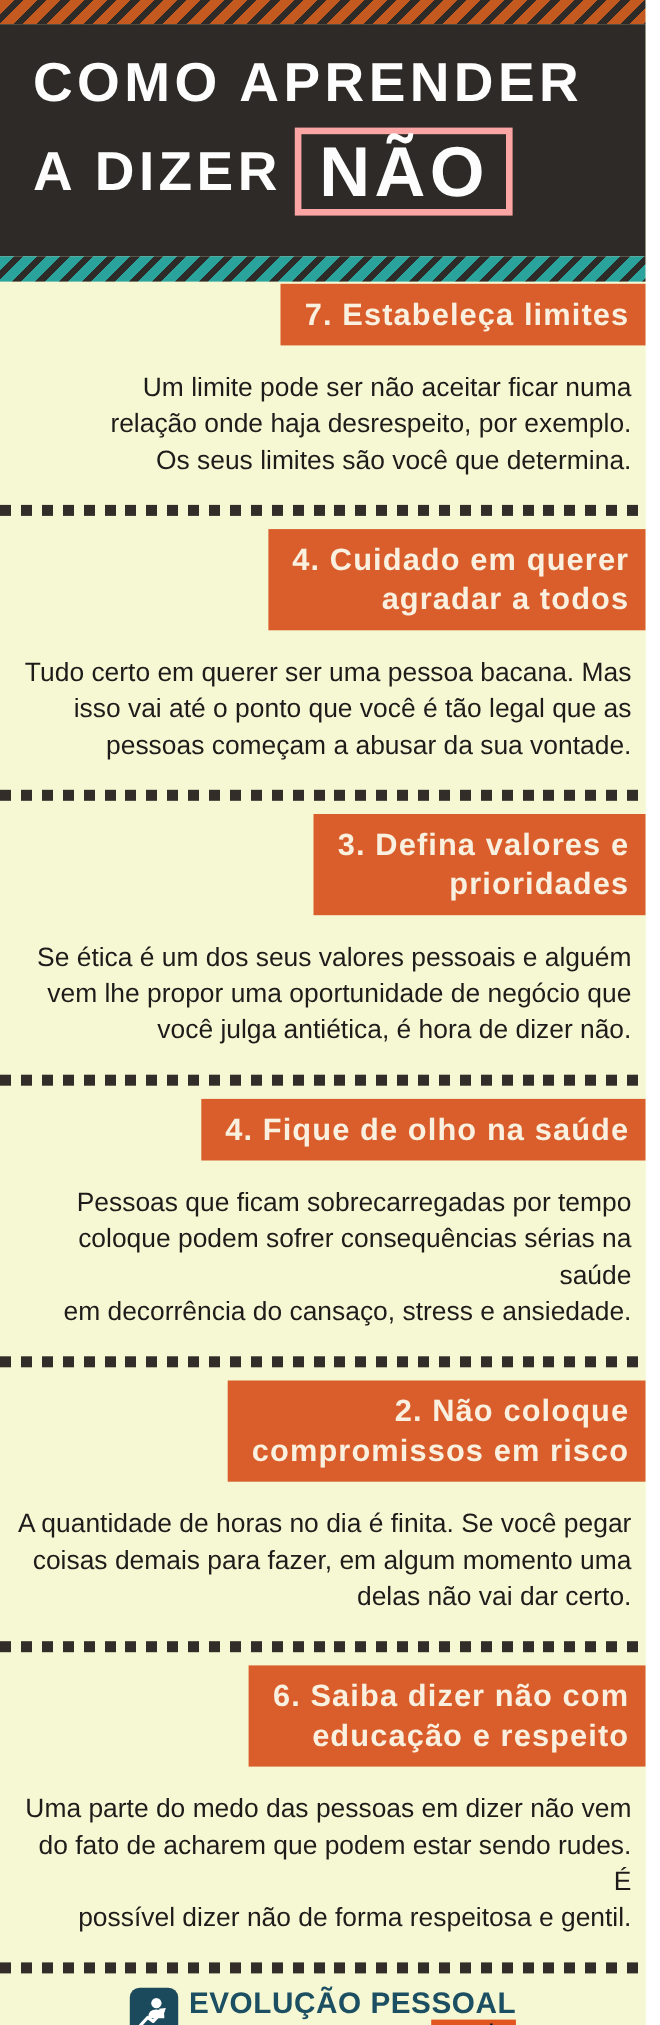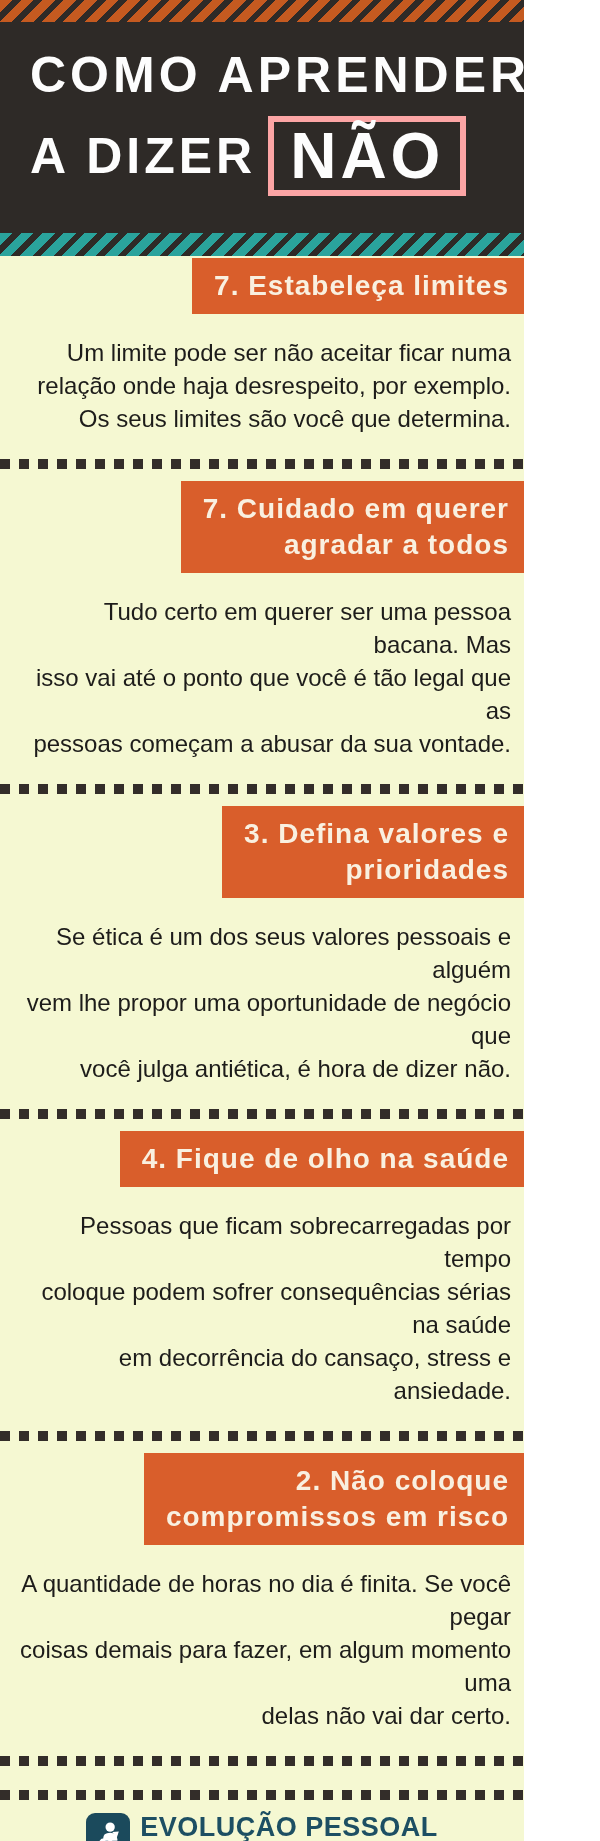--- a/index.html
+++ b/index.html
@@ -1,18 +1,18 @@
 <!DOCTYPE html>
 <html lang="pt"><head>
 <meta charset="utf-8">
 <style>
   * { margin:0; padding:0; box-sizing:border-box; }
   body { width:600px; font-family:"Liberation Sans", sans-serif; }
   #page {
-    width:524px; height:1841px; overflow:hidden;
+    width:587px; height:1841px; overflow:hidden;
     background:#f5f8d2; position:relative;
   }
   
   .stripes-orange {
     height:22px;
     background:repeating-linear-gradient(135deg, #c55a20 0 9px, #2e2a27 9px 15px);
   }
   .stripes-teal {
     height:23px;
     background:repeating-linear-gradient(135deg, #2aa39c 0 9px, #2e2a27 9px 15px);
@@ -89,21 +89,21 @@
 
     <div class="section">
       <div class="banner">7. Estabeleça limites</div>
       <div class="body-text">Um limite pode ser não aceitar ficar numa
 relação onde haja desrespeito, por exemplo.
 Os seus limites são você que determina.</div>
     </div>
     <div class="divider"></div>
 
     <div class="section">
-      <div class="banner">7. Cuidado em querer
+      <div class="banner">4. Cuidado em querer
 agradar a todos</div>
       <div class="body-text">Tudo certo em querer ser uma pessoa bacana. Mas
 isso vai até o ponto que você é tão legal que as
 pessoas começam a abusar da sua vontade.</div>
     </div>
     <div class="divider"></div>
 
     <div class="section">
       <div class="banner">3. Defina valores e
 prioridades</div>
@@ -123,20 +123,27 @@
 
     <div class="section">
       <div class="banner">2. Não coloque
 compromissos em risco</div>
       <div class="body-text">A quantidade de horas no dia é finita. Se você pegar
 coisas demais para fazer, em algum momento uma
 delas não vai dar certo.</div>
     </div>
     <div class="divider"></div>
 
+    <div class="section">
+      <div class="banner">6. Saiba dizer não com
+educação e respeito</div>
+      <div class="body-text">Uma parte do medo das pessoas em dizer não vem
+do fato de acharem que podem estar sendo rudes. É
+possível dizer não de forma respeitosa e gentil.</div>
+    </div>
     <div class="divider"></div>
 
   </div>
 
   <div class="footer">
     <div class="logo-square">
       <svg width="36" height="36" viewBox="0 0 100 100" aria-hidden="true">
         <circle cx="56" cy="28" r="13" fill="#ffffff"></circle>
         <path d="M36 62 Q36 44 56 44 Q76 44 76 62 L76 66 L36 66 Z" fill="#ffffff"></path>
         <polyline points="16,84 34,64 48,74 72,48" fill="none" stroke="#ffffff" stroke-width="8" stroke-linecap="round" stroke-linejoin="round"></polyline>

